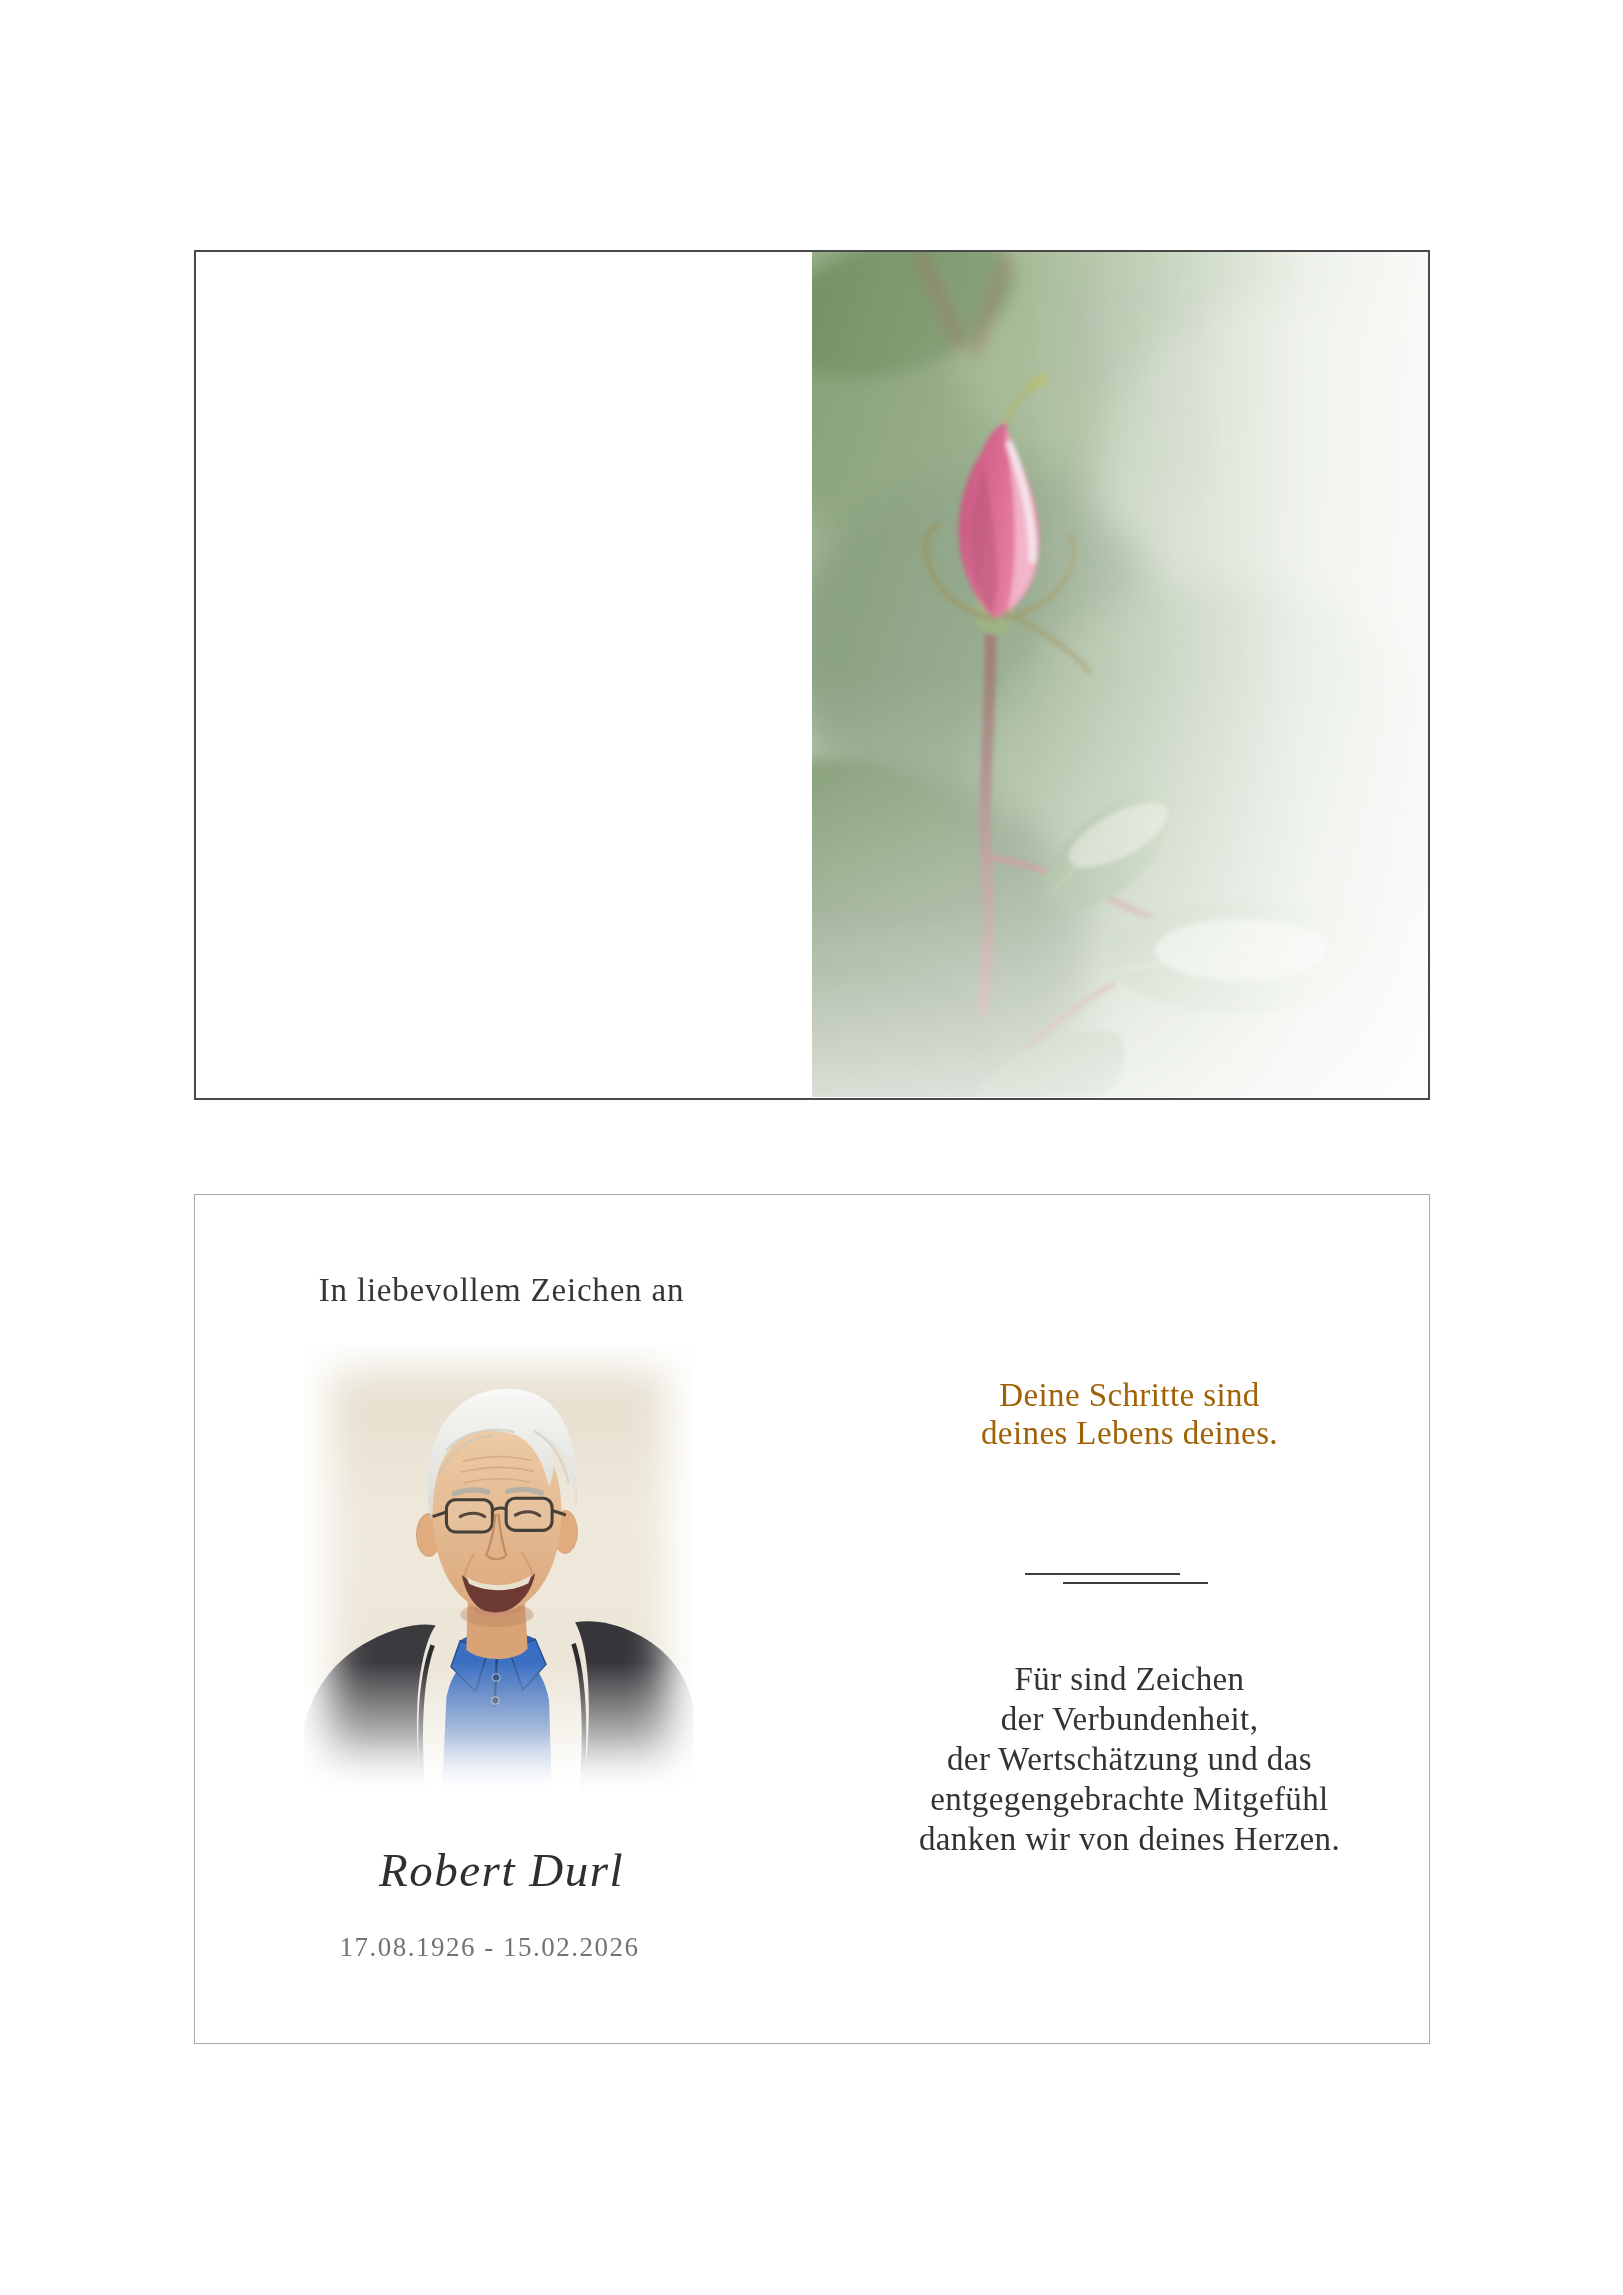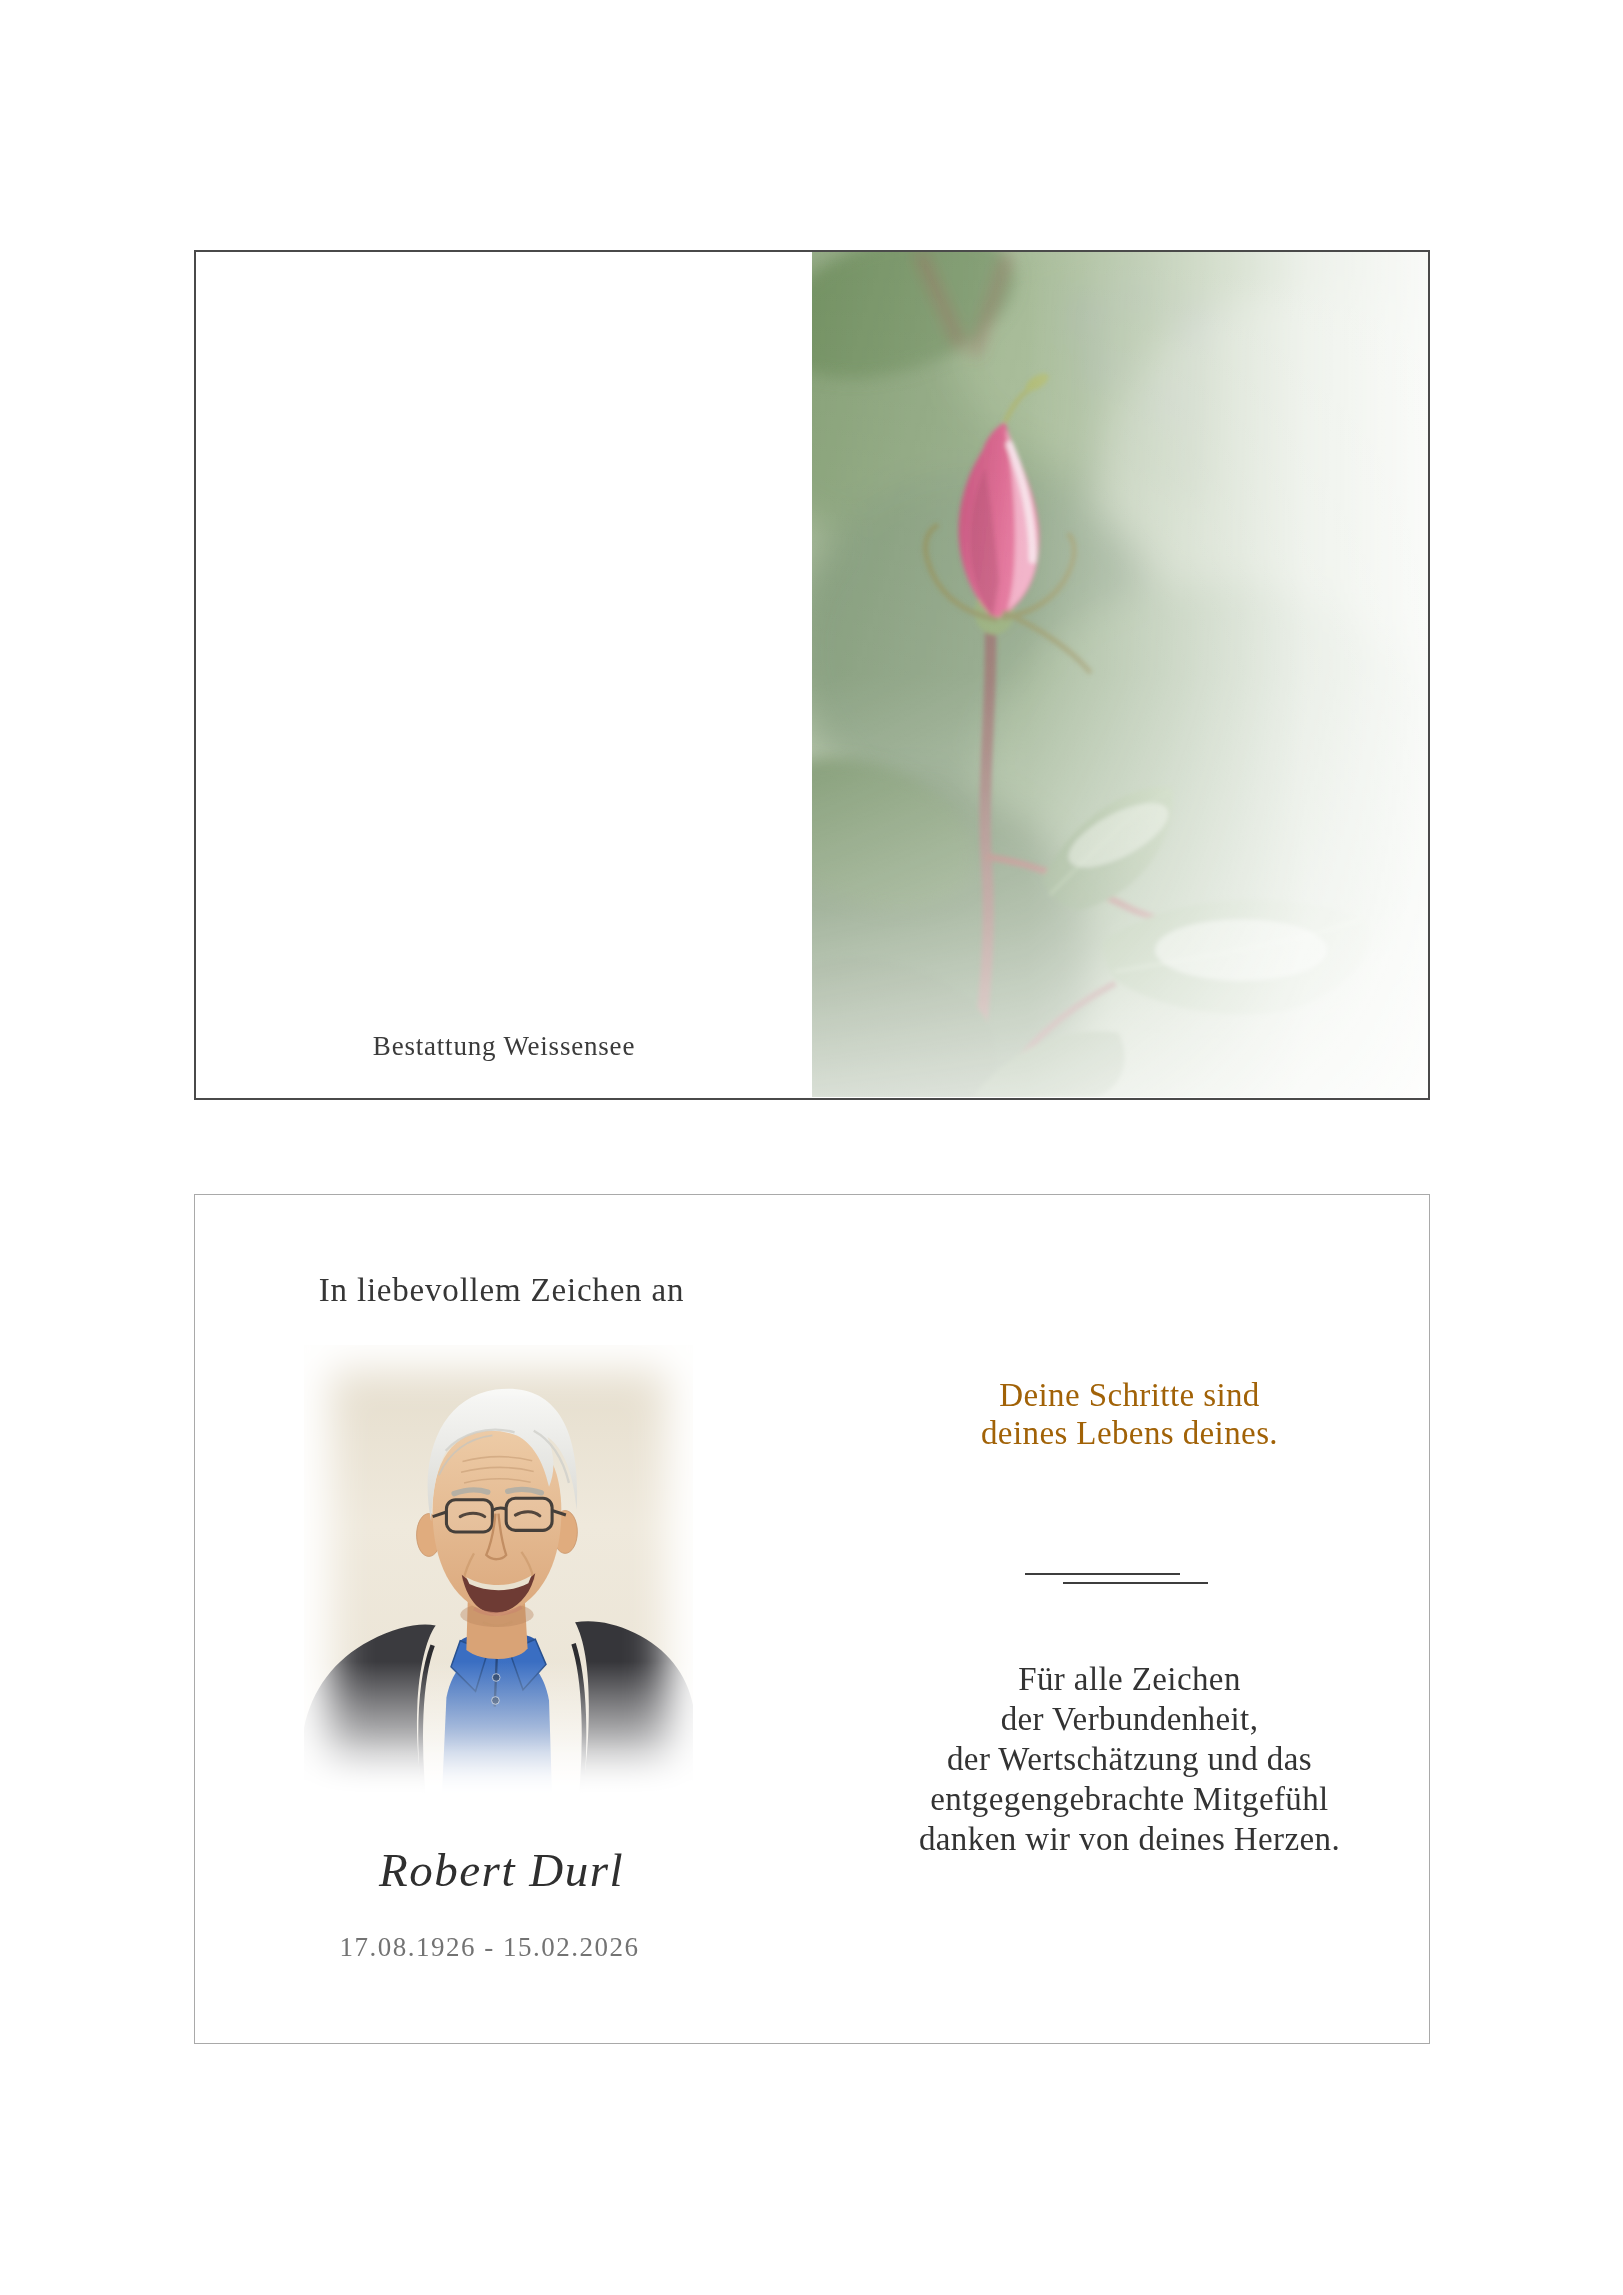--- a/index.html
+++ b/index.html
@@ -70,21 +70,20 @@
   .divider-line { position: absolute; height: 2.3px; background: #3d3d3d; }
   .divider-line.a { left: 830px; top: 378px; width: 155px; }
   .divider-line.b { left: 868px; top: 387px; width: 145px; }
 </style>
 </head>
 <body>
 
 <div class="stage">
 
   <div class="card front">
-    <div class="publisher">Bestattung Weissensee</div>
 
     <div class="cover-photo">
       <svg viewBox="0 0 804 1104" preserveAspectRatio="none">
         <defs>
           <filter id="blurBig" x="-30%" y="-30%" width="160%" height="160%">
             <feGaussianBlur stdDeviation="24"></feGaussianBlur>
           </filter>
           <filter id="blurMid" x="-30%" y="-30%" width="160%" height="160%">
             <feGaussianBlur stdDeviation="10"></feGaussianBlur>
           </filter>
@@ -291,21 +290,21 @@
 
     <div class="verse">
       <div>Deine Schritte sind</div>
       <div>deines Lebens deines.</div>
     </div>
 
     <div class="divider-line a"></div>
     <div class="divider-line b"></div>
 
     <div class="thanks">
-      <div>Für alle Zeichen</div>
+      <div>Für sind Zeichen</div>
       <div>der Verbundenheit,</div>
       <div>der Wertschätzung und das</div>
       <div>entgegengebrachte Mitgefühl</div>
       <div>danken wir von deines Herzen.</div>
     </div>
   </div>
 
 </div>
 
 

